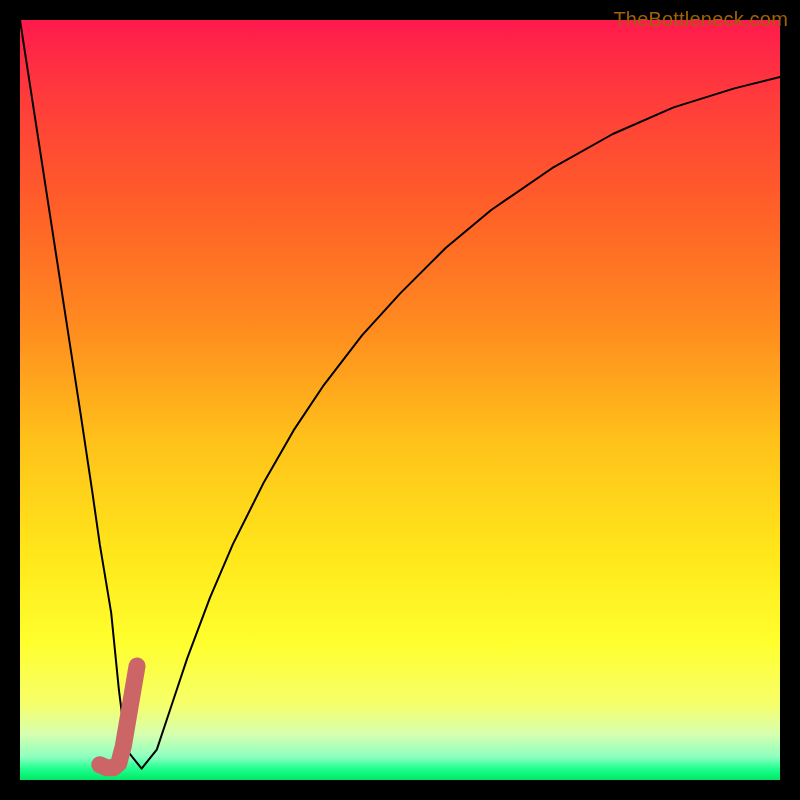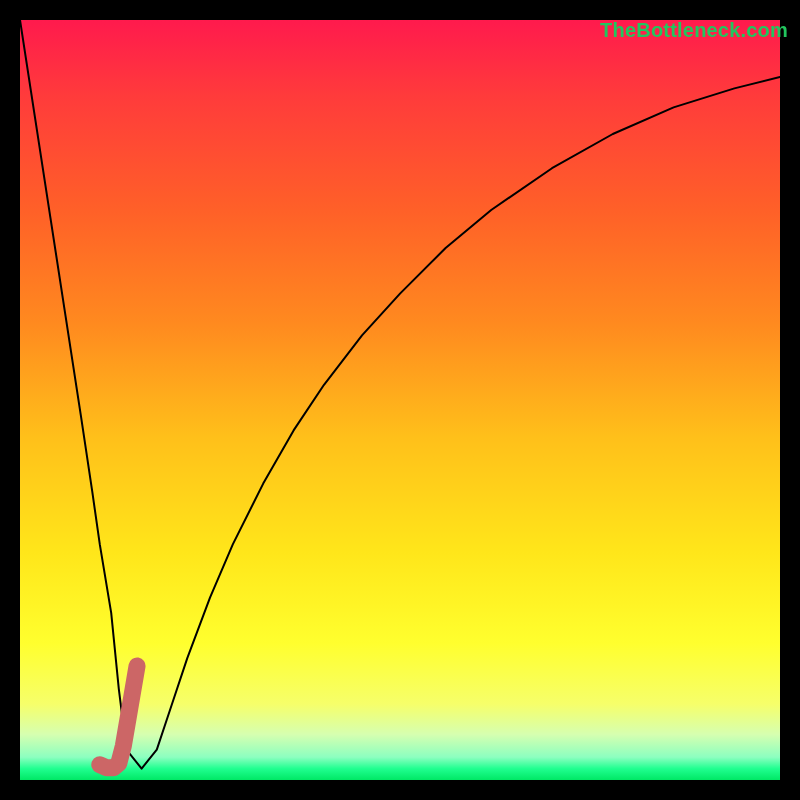--- a/index.html
+++ b/index.html
@@ -42,25 +42,25 @@
       #20ff90 98.5%,
       #00e865 100%
     );
   }
   .curve-layer {
     position: absolute;
     inset: 0;
   }
   .watermark {
     position: absolute;
-    top: 19px;
+    top: 8px;
     right: 12px;
-    color: #22c55e;
+    color: #a16207;
     font-size: 20px;
-    font-weight: 700;
+    font-weight: 400;
     letter-spacing: 0.2px;
     user-select: none;
   }
 </style>
 </head>
 <body>
 
 <div class="frame">
   <div class="plot">
     <div class="gradient"></div>

